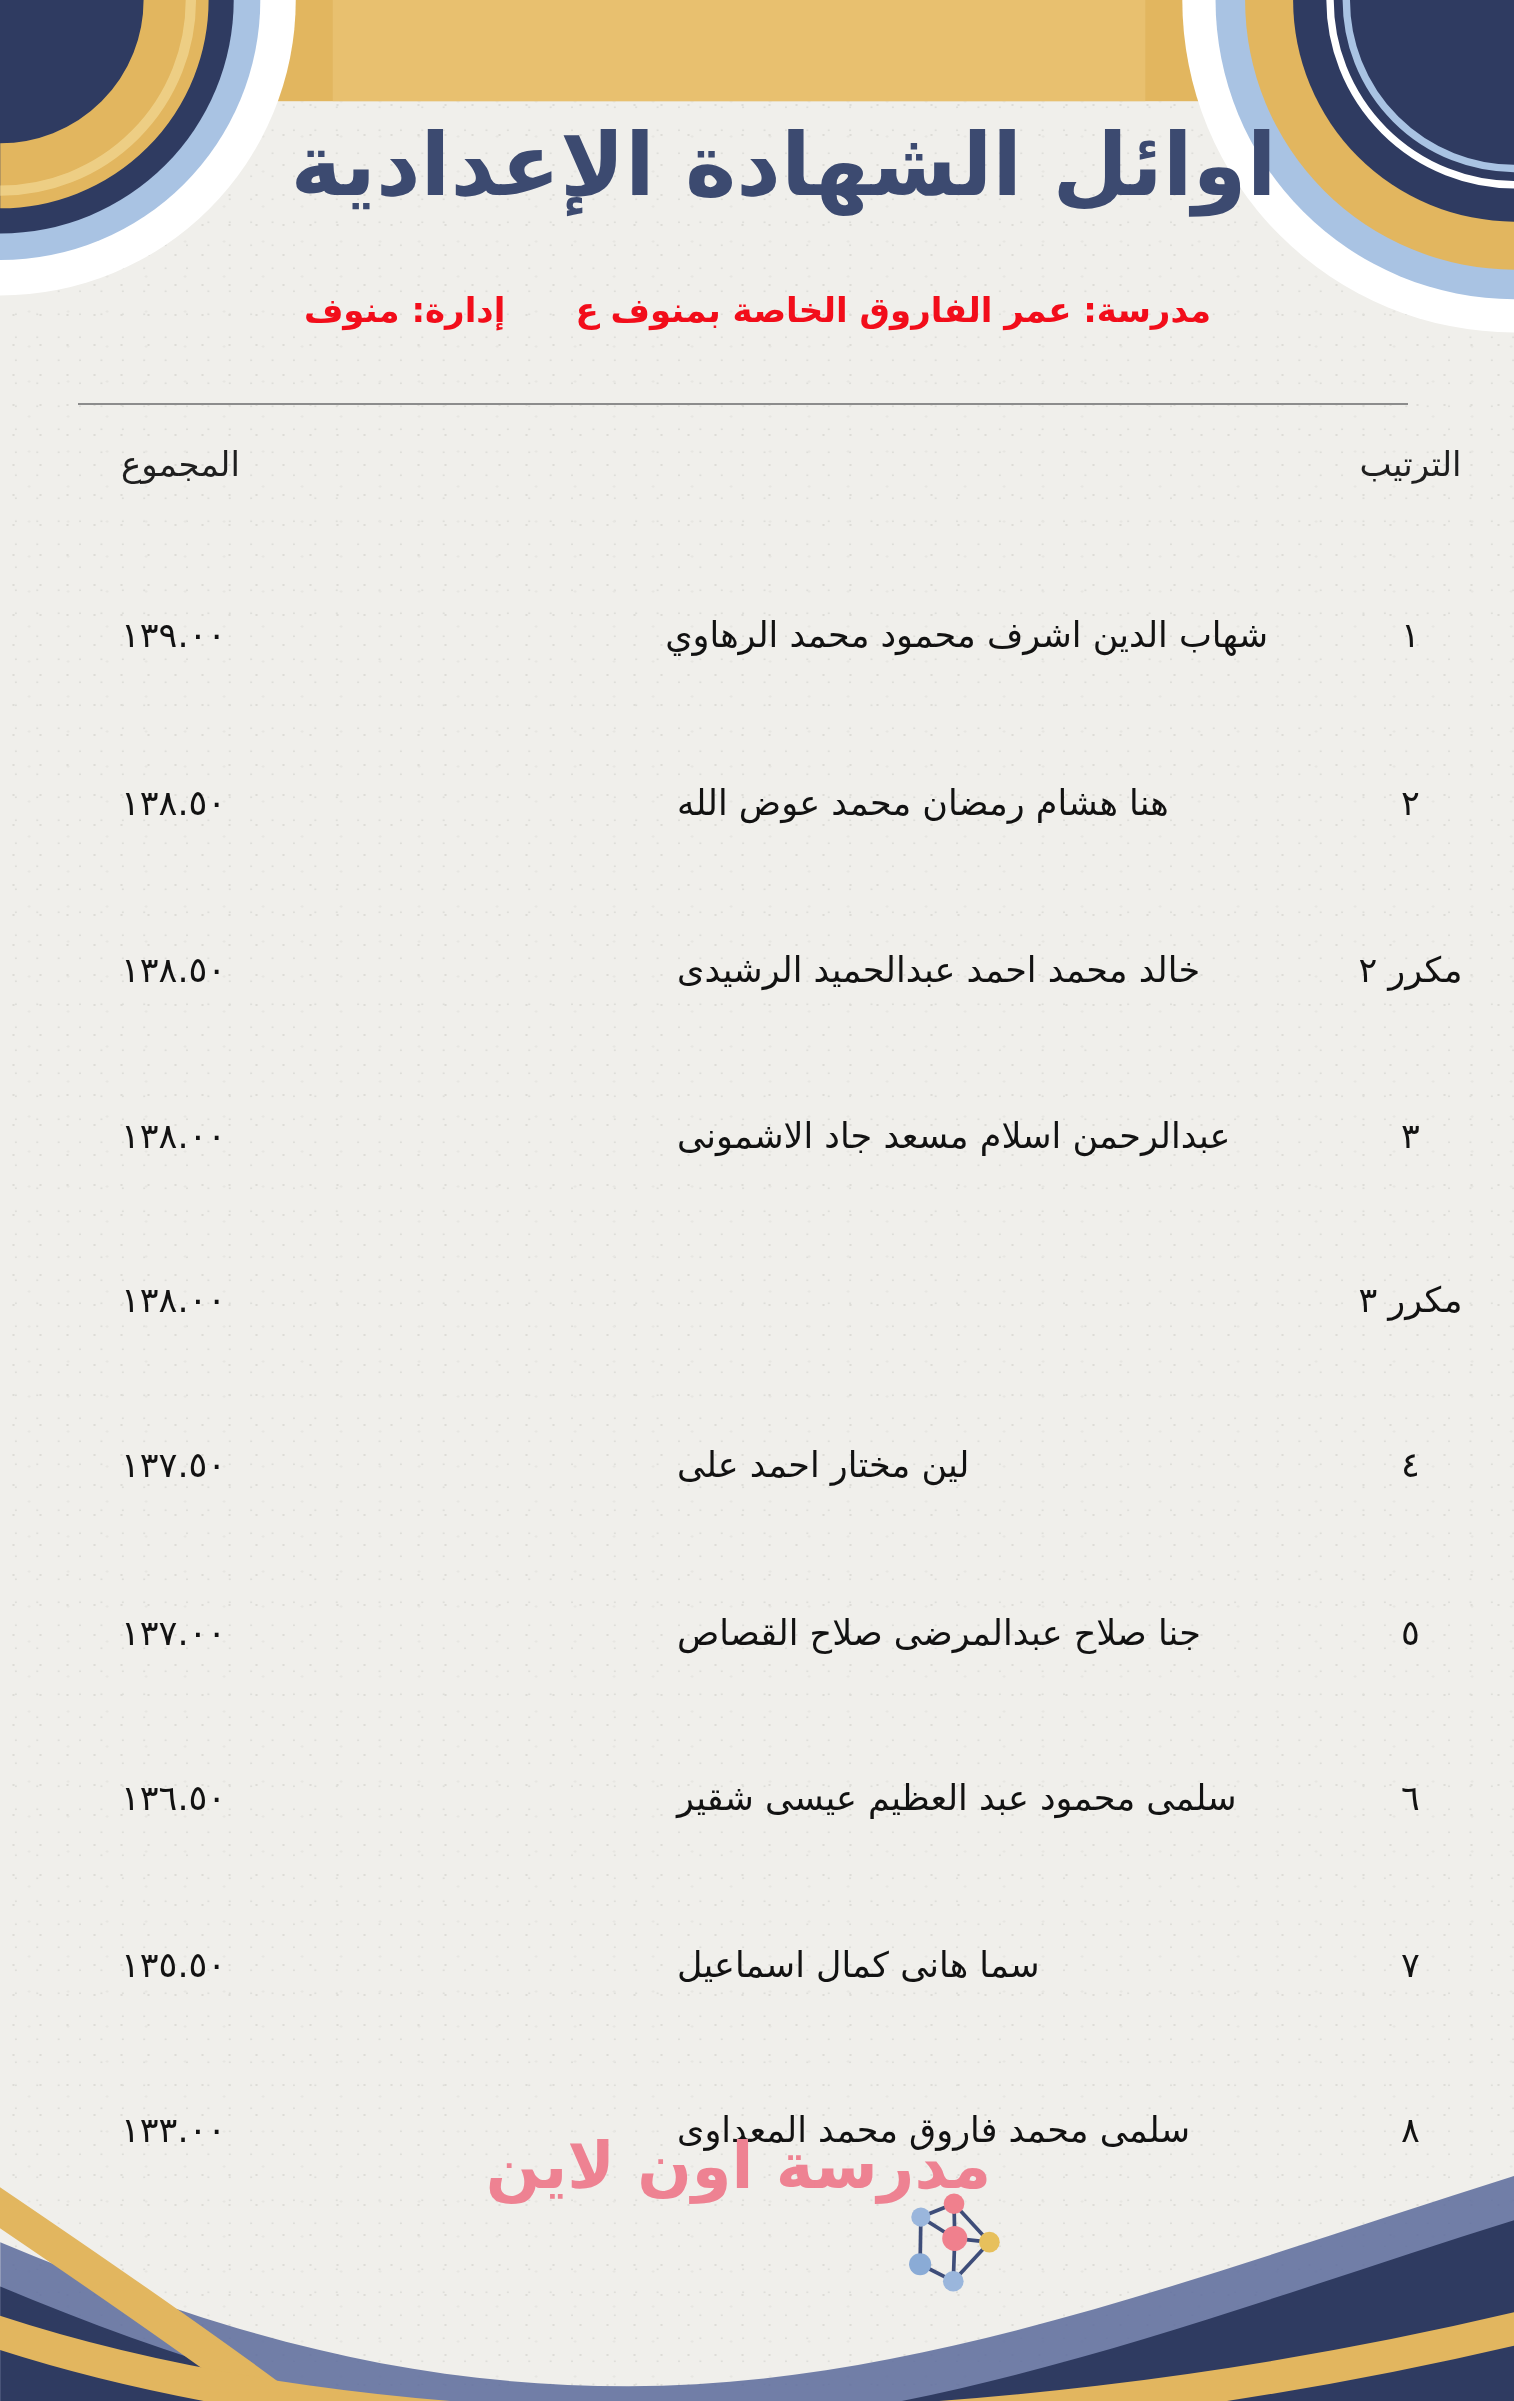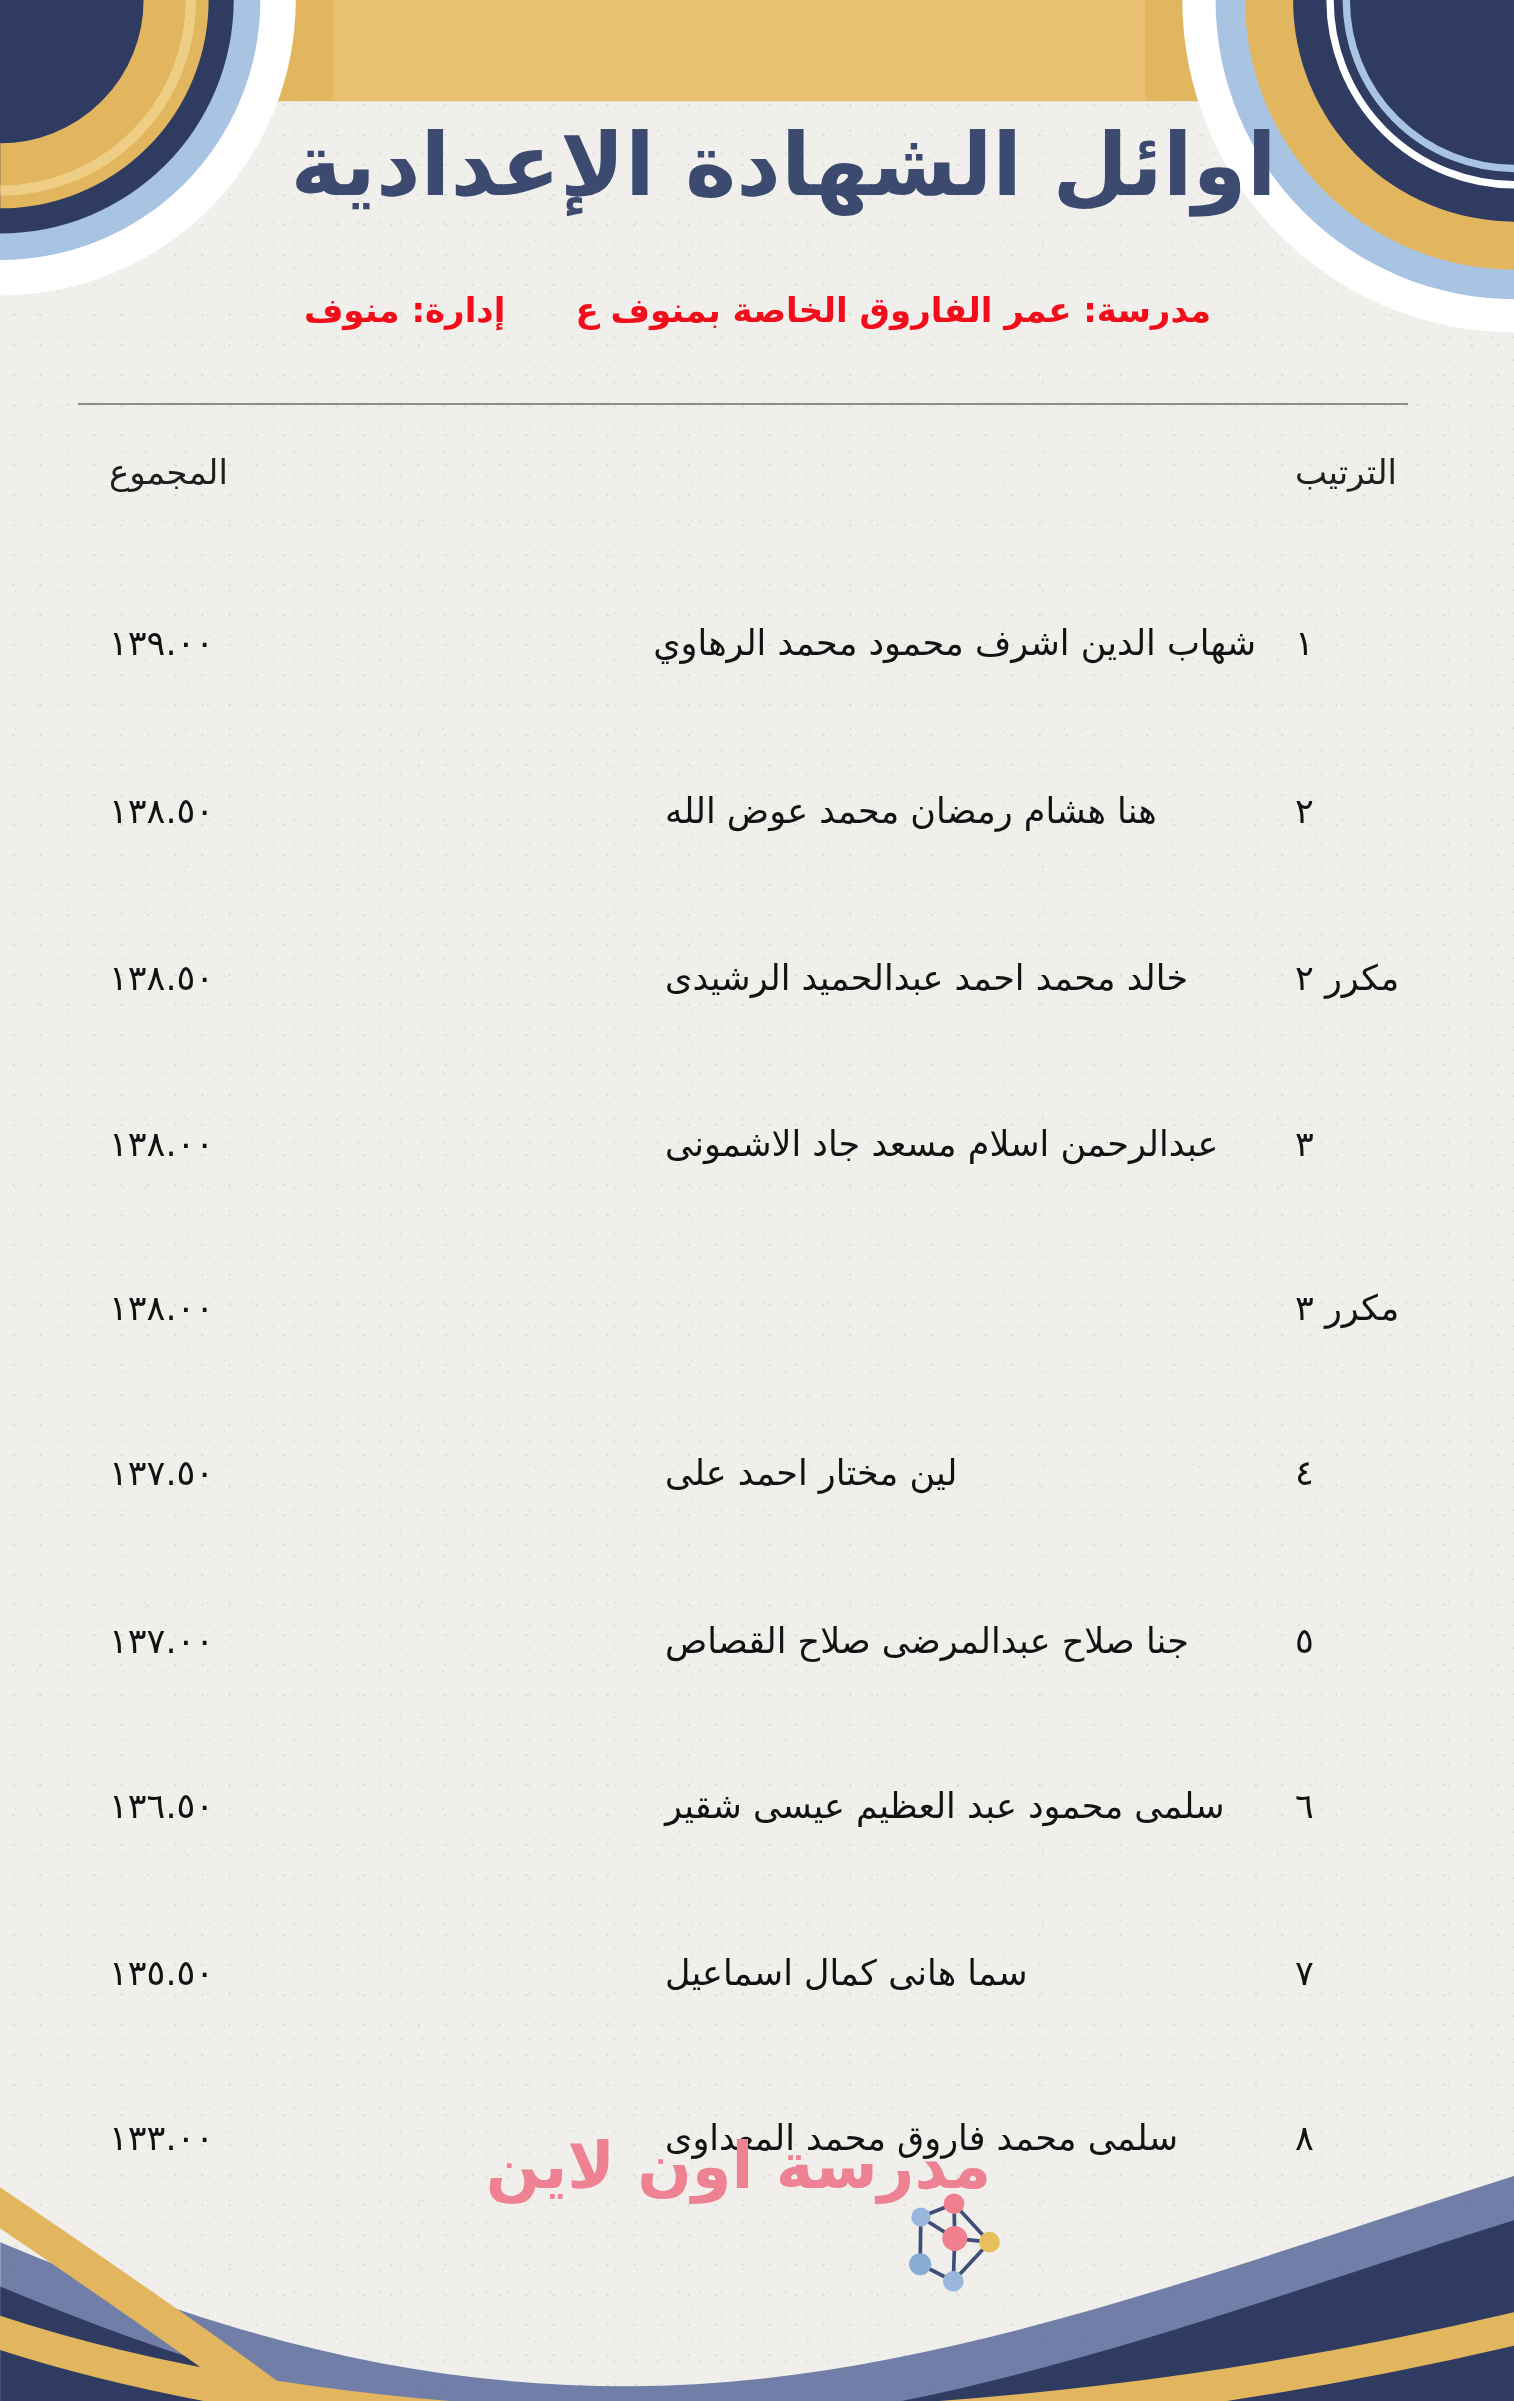--- a/index.html
+++ b/index.html
@@ -21,24 +21,24 @@
     font-size:87px;font-weight:bold;color:#3c4a70;direction:rtl;line-height:1.25;padding-left:26px;
   }
   .subtitle{
     position:absolute;top:290px;left:0;width:100%;direction:rtl;
     display:flex;justify-content:center;gap:70px;
     font-size:34px;font-weight:bold;color:#f20d1a;
   }
   .divider{position:absolute;top:403px;left:78px;width:1330px;height:0;border-top:2.2px solid #8c8c8c;}
   .thead{position:absolute;top:442px;left:0;width:100%;height:44px;font-size:34px;color:#1f1f1f;direction:rtl;}
   .row{position:absolute;left:0;width:100%;height:50px;font-size:35px;color:#121212;direction:rtl;}
-  .cell{position:absolute;top:8px;line-height:50px;white-space:nowrap;}
+  .cell{position:absolute;top:0;line-height:50px;white-space:nowrap;margin-left:12px;}
   .cell.total{left:109px;width:310px;text-align:left;direction:rtl;}
   .cell.name{left:665px;width:591px;text-align:left;direction:rtl;}
-  .cell.rank{left:1295px;width:207px;text-align:left;direction:rtl;}
+  .cell.rank{left:1295px;width:207px;text-align:center;direction:rtl;}
   .thead .cell{line-height:44px;}
   .logo-ar{
     position:absolute;top:2130px;left:429px;width:562px;text-align:right;
     font-size:64px;font-weight:bold;color:#ee8292;direction:rtl;line-height:1.15;
   }
   .logo-en{
     position:absolute;top:2223px;left:429px;width:562px;text-align:center;
     font-size:34px;font-weight:bold;color:#8db2dc;letter-spacing:1.5px;line-height:1.2;
   }
   .logo-icon{position:absolute;left:900px;top:2178px;}

